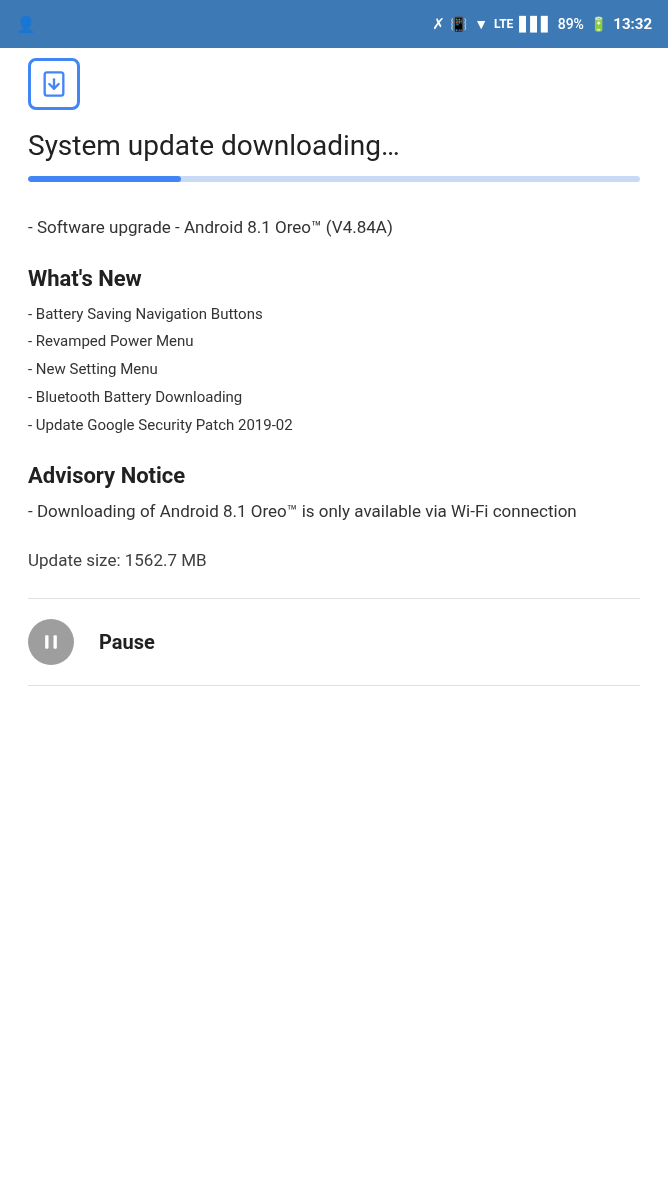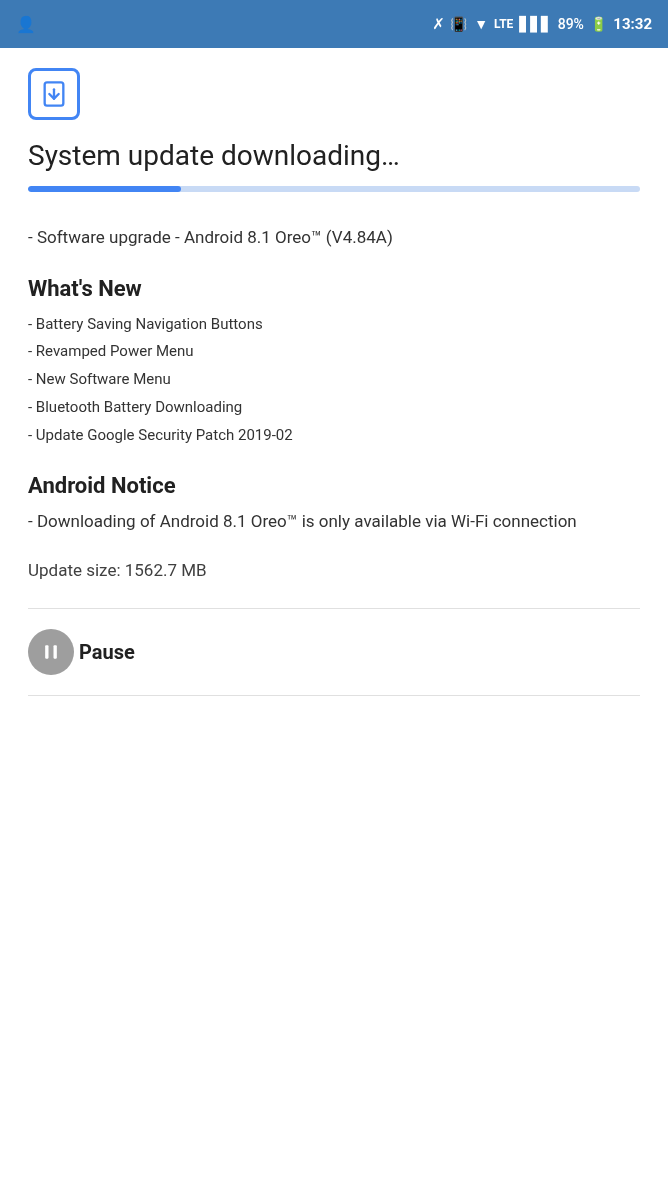--- a/index.html
+++ b/index.html
@@ -38,21 +38,21 @@
       font-size: 14px;
       font-weight: 500;
     }
 
     .status-icon {
       font-size: 16px;
     }
 
     
     .content {
-      padding: 20px 28px 20px 28px;
+      padding: 10px 28px 20px 28px;
     }
 
     
     .update-icon-container {
       margin-bottom: 18px;
     }
 
     .update-icon {
       width: 52px;
       height: 52px;
@@ -127,21 +127,21 @@
       width: 100%;
       height: 1px;
       background: #e0e0e0;
       margin-bottom: 0;
     }
 
     
     .pause-row {
       display: flex;
       align-items: center;
-      gap: 5px;
+      gap: 25px;
       padding: 20px 0 20px 0;
     }
 
     .pause-circle {
       width: 46px;
       height: 46px;
       border-radius: 50%;
       background: #9e9e9e;
       display: flex;
       align-items: center;
@@ -207,28 +207,28 @@
 
   <div class="section">
     <div class="section-text">- Software upgrade - Android 8.1 Oreo™ (V4.84A)</div>
   </div>
 
   <div class="section">
     <div class="section-title">What's New</div>
     <div class="list-item-text">
       <div>- Battery Saving Navigation Buttons</div>
       <div>- Revamped Power Menu</div>
-      <div>- New Software Menu</div>
+      <div>- New Setting Menu</div>
       <div>- Bluetooth Battery Downloading</div>
       <div>- Update Google Security Patch 2019-02</div>
     </div>
   </div>
 
   <div class="section">
-    <div class="section-title">Android Notice</div>
+    <div class="section-title">Advisory Notice</div>
     <div class="section-text">- Downloading of Android 8.1 Oreo™ is only available via Wi-Fi connection</div>
   </div>
 
   <div class="update-size">Update size: 1562.7 MB</div>
 
   <div class="divider"></div>
 
   <div class="pause-row">
     <div class="pause-circle">
       <svg viewBox="0 0 24 24">

